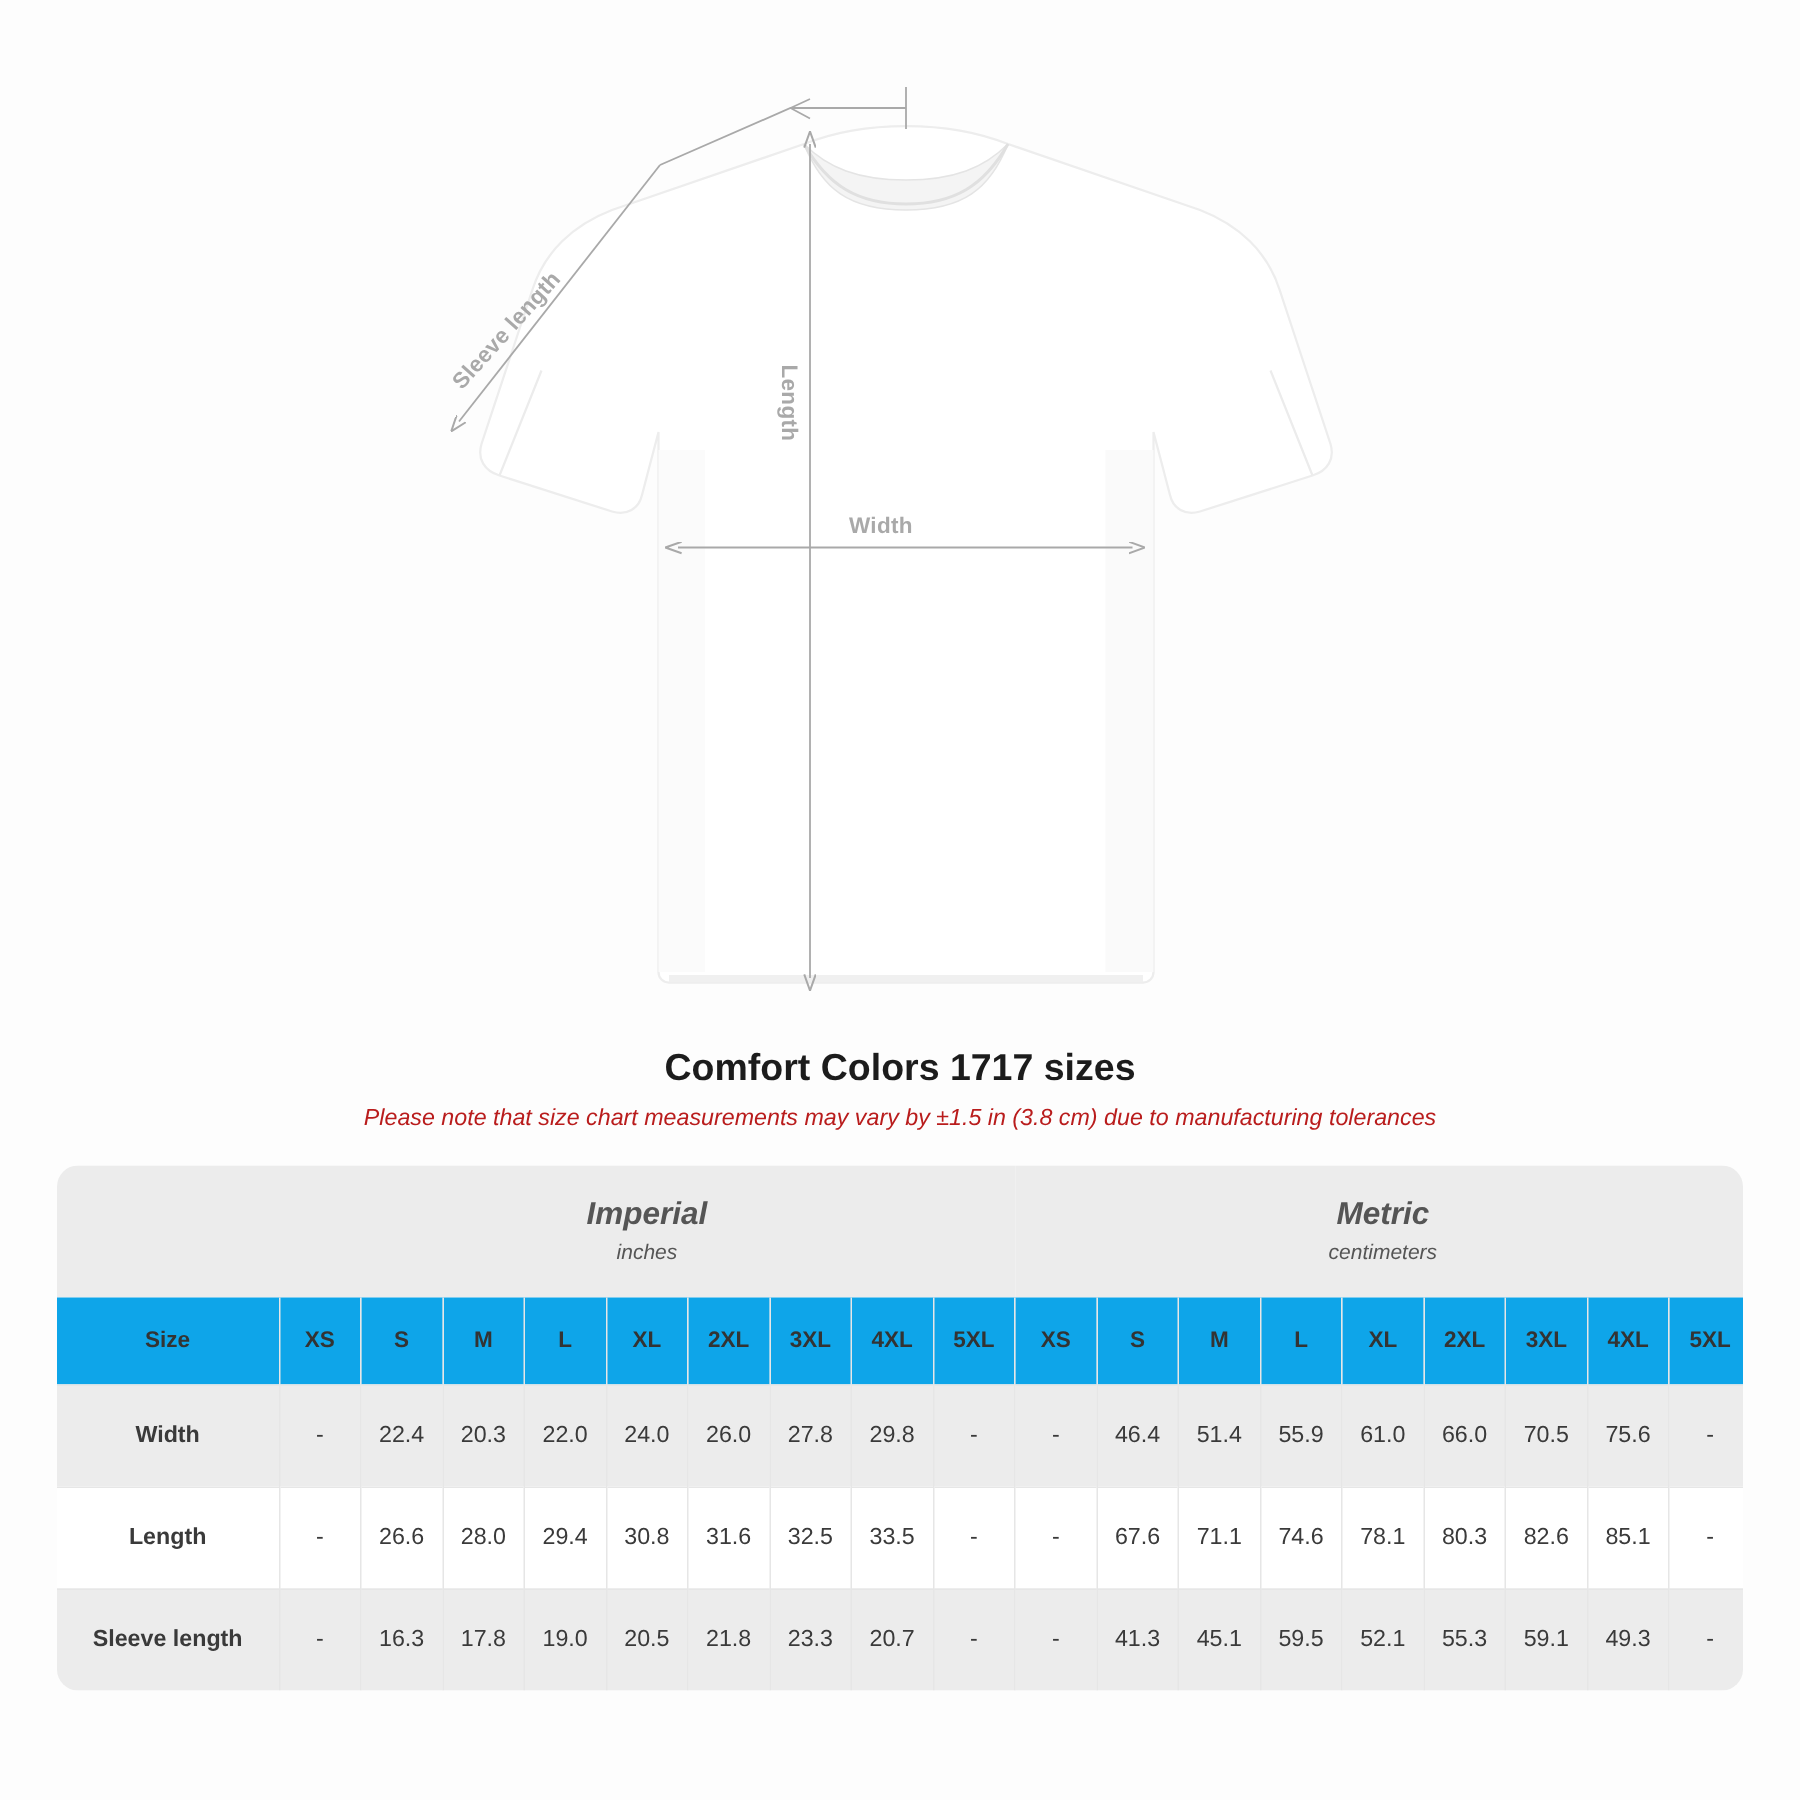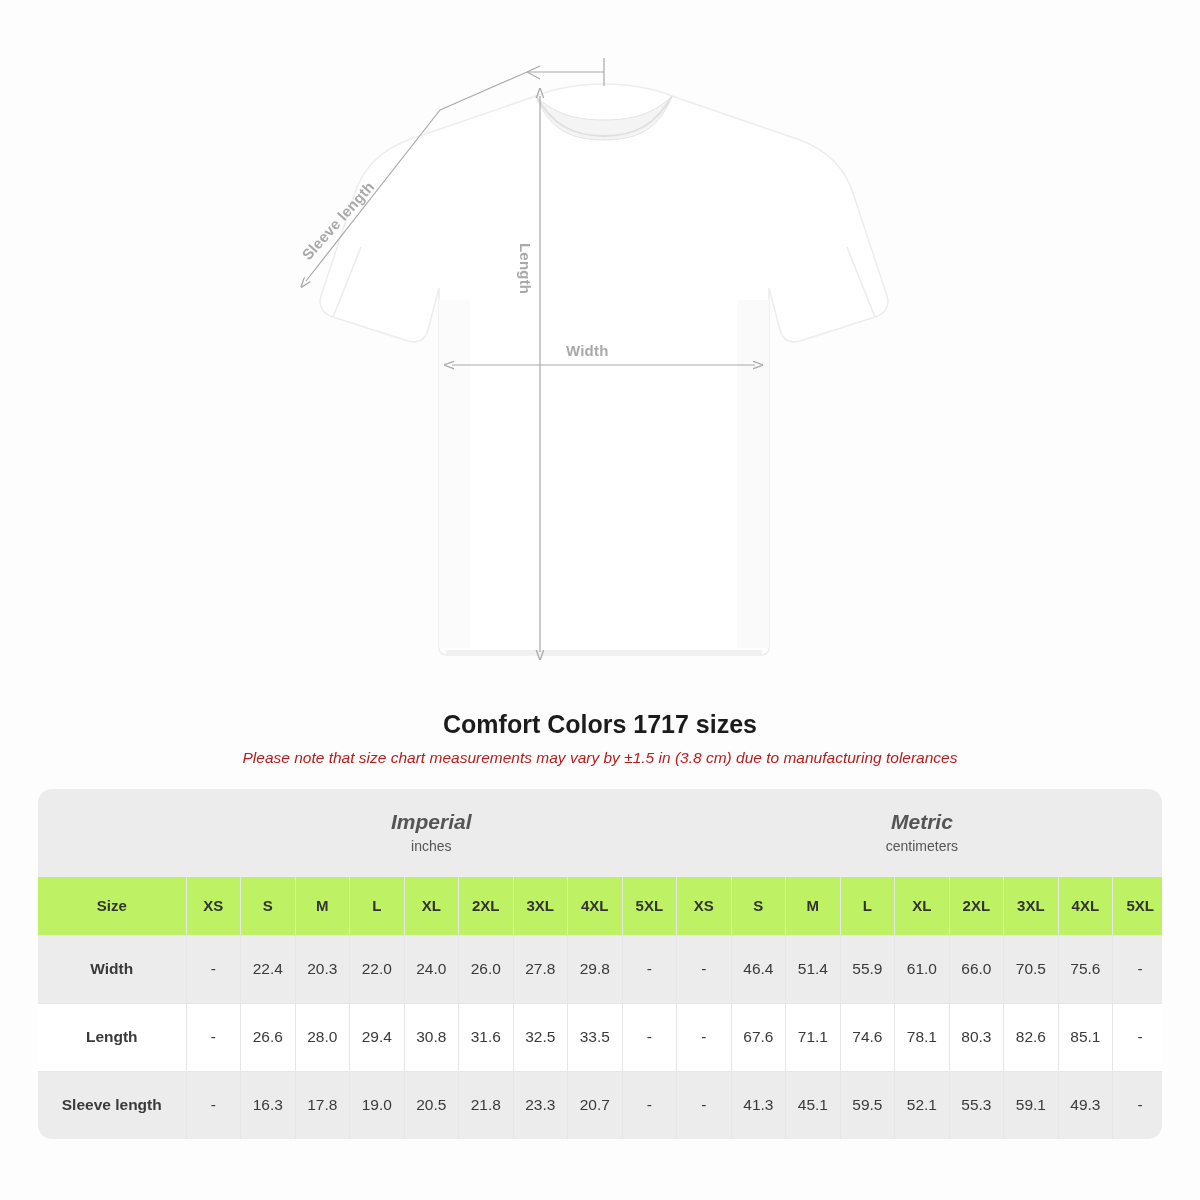--- a/index.html
+++ b/index.html
@@ -40,21 +40,21 @@
   }
   .dim-label.sleeve-label {
     left: 311px; top: 246px;
     transform: rotate(-48deg);
     transform-origin: left bottom;
   }
 
   
   .title-block {
     text-align: center;
-    margin-top: 20px;
+    margin-top: 8px;
   }
   .chart-title {
     font-size: 25px;
     font-weight: bold;
     color: #1c1c1c;
     margin: 0 0 10px 0;
   }
   .chart-note {
     font-size: 15.5px;
     font-style: italic;
@@ -89,24 +89,25 @@
     font-size: 21px;
     font-weight: bold;
     font-style: italic;
     color: #555;
     line-height: 1.25;
   }
   .unit-sub {
     font-size: 14px;
     color: #555;
     line-height: 1.6;
+    font-style: italic;
   }
   tr.header-row td {
     height: 58px;
-    background: #bef264;
+    background: #0ea5e9;
     font-weight: bold;
     font-size: 15px;
     color: #333;
     border-left: 1px solid #e6e6e6;
   }
   tr.header-row td:first-child { border-left: none; }
   tr.data-row td {
     height: 68px;
     font-size: 15.5px;
     color: #3a3a3a;

